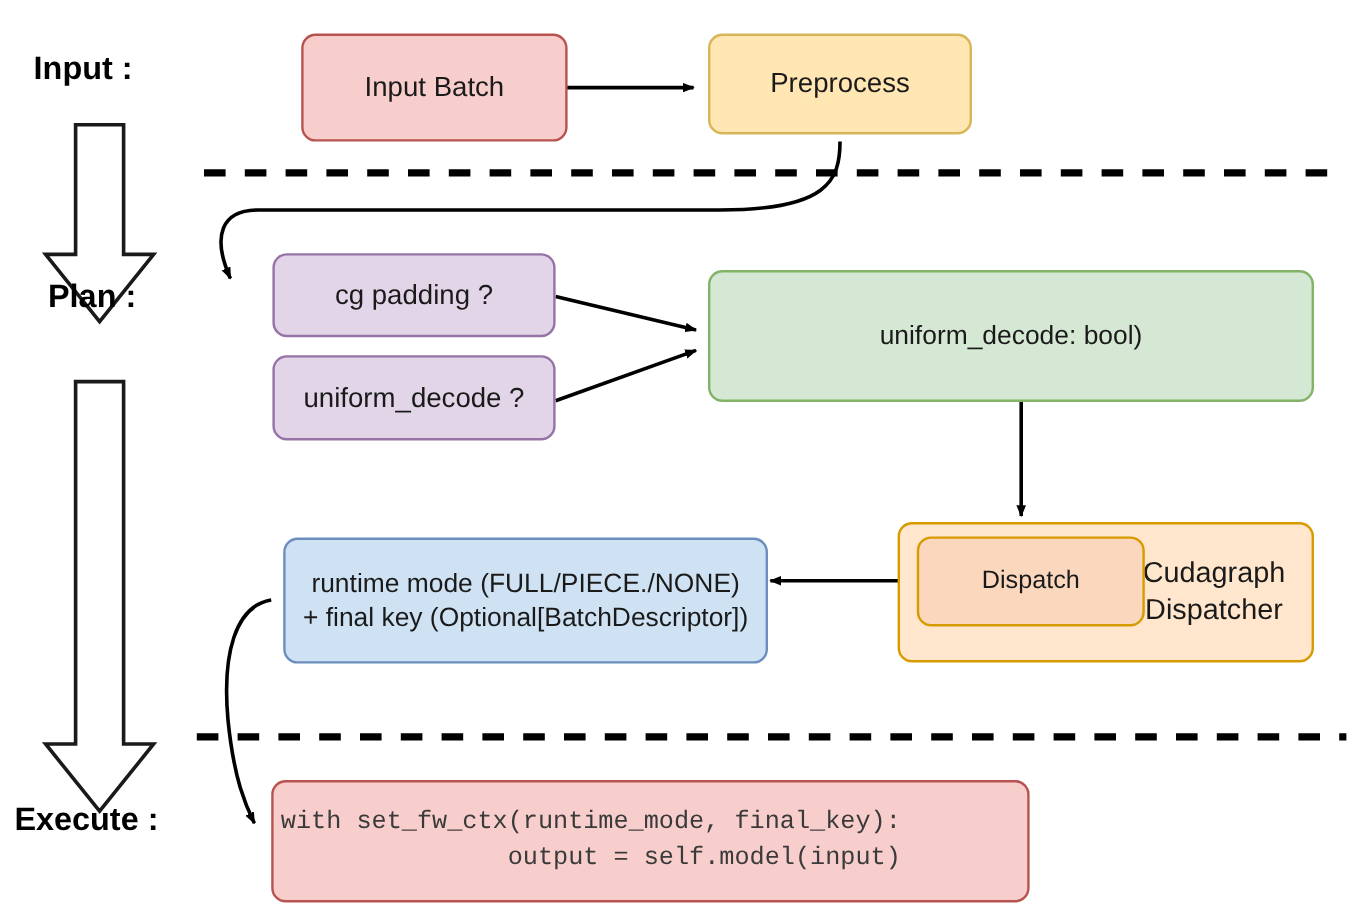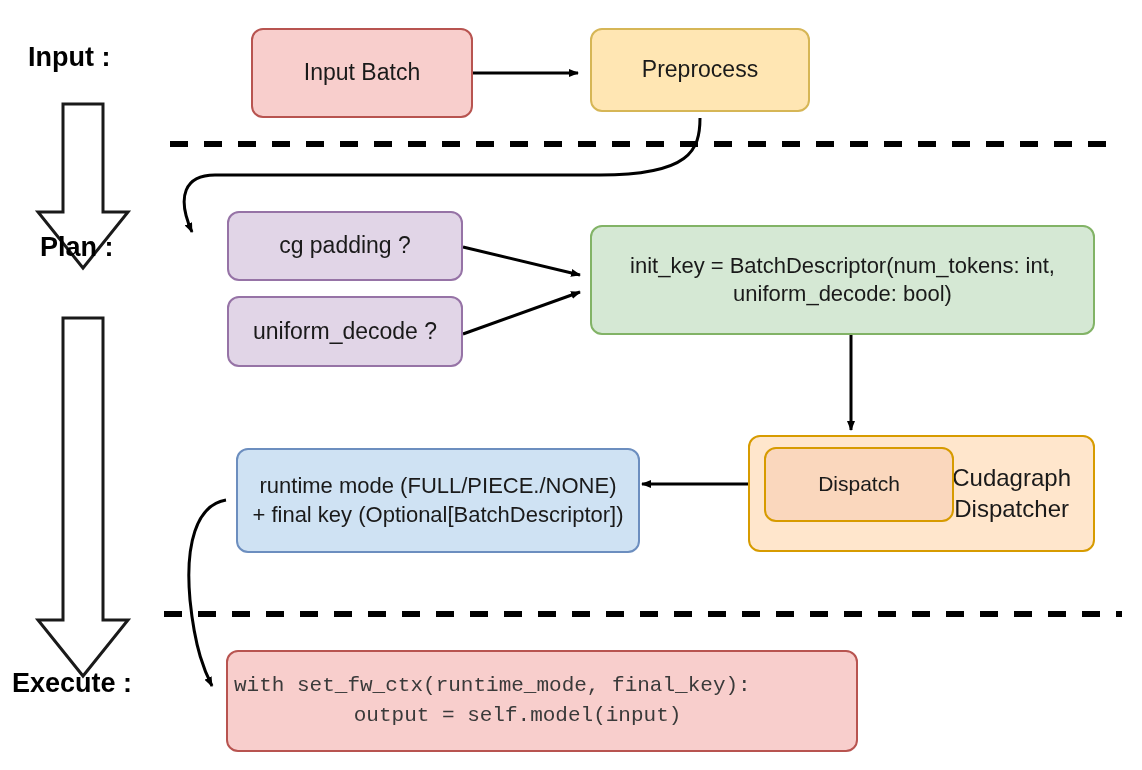--- a/index.html
+++ b/index.html
@@ -86,21 +86,21 @@
     justify-content:flex-start;
     align-items:center;
     padding-left:6px;
   }
   #node-code pre{
     margin:0;
     font-family:"Liberation Mono", monospace;
     font-size:21px;
     line-height:1.45;
     color:#3a3a3a;
-    text-align:center;
+    text-align:right;
     white-space:pre;
   }
   .nline{display:block;}
 </style>
 </head>
 <body>
 
 <svg id="canvas" viewBox="0 0 1142 770" xmlns="http://www.w3.org/2000/svg">
   <defs>
     <marker id="arrowhead" markerWidth="10" markerHeight="8" refX="9" refY="4" orient="auto" markerUnits="userSpaceOnUse">
@@ -145,21 +145,20 @@
 <div class="node" id="node-cg-padding">
   <span>cg padding ?</span>
 </div>
 
 <div class="node" id="node-uniform-decode">
   <span>uniform_decode ?</span>
 </div>
 
 <div class="node" id="node-init-key">
   <span>
-    <span class="nline">init_key = BatchDescriptor(num_tokens: int,</span>
     <span class="nline">uniform_decode: bool)</span>
   </span>
 </div>
 
 <div class="node" id="node-cudagraph-dispatcher">
   <span>
     <span class="nline">Cudagraph</span>
     <span class="nline">Dispatcher</span>
   </span>
 </div>

